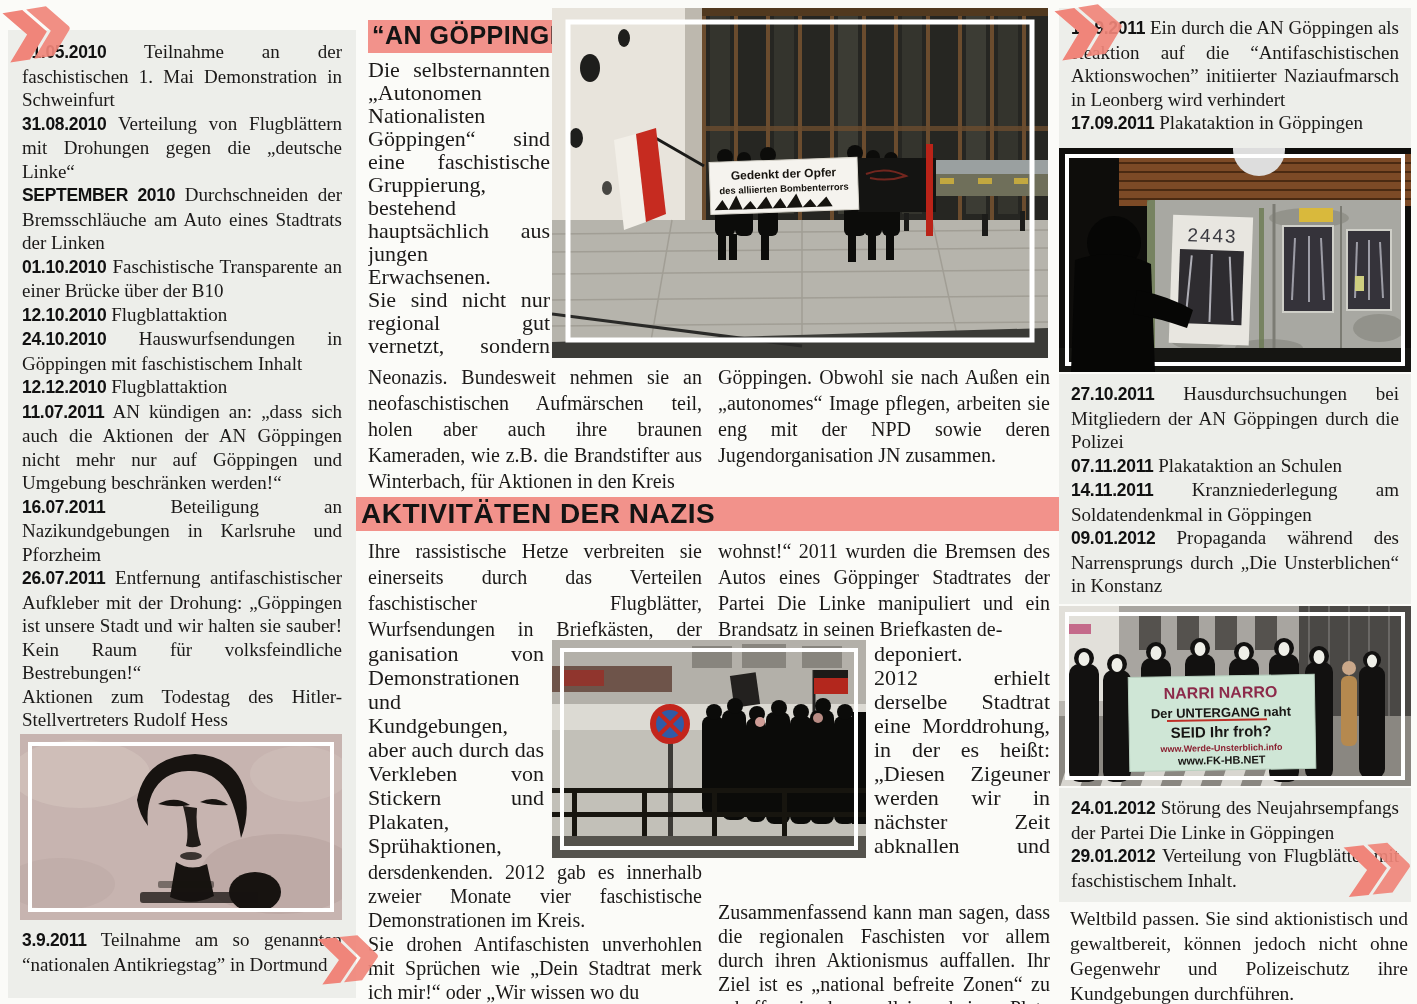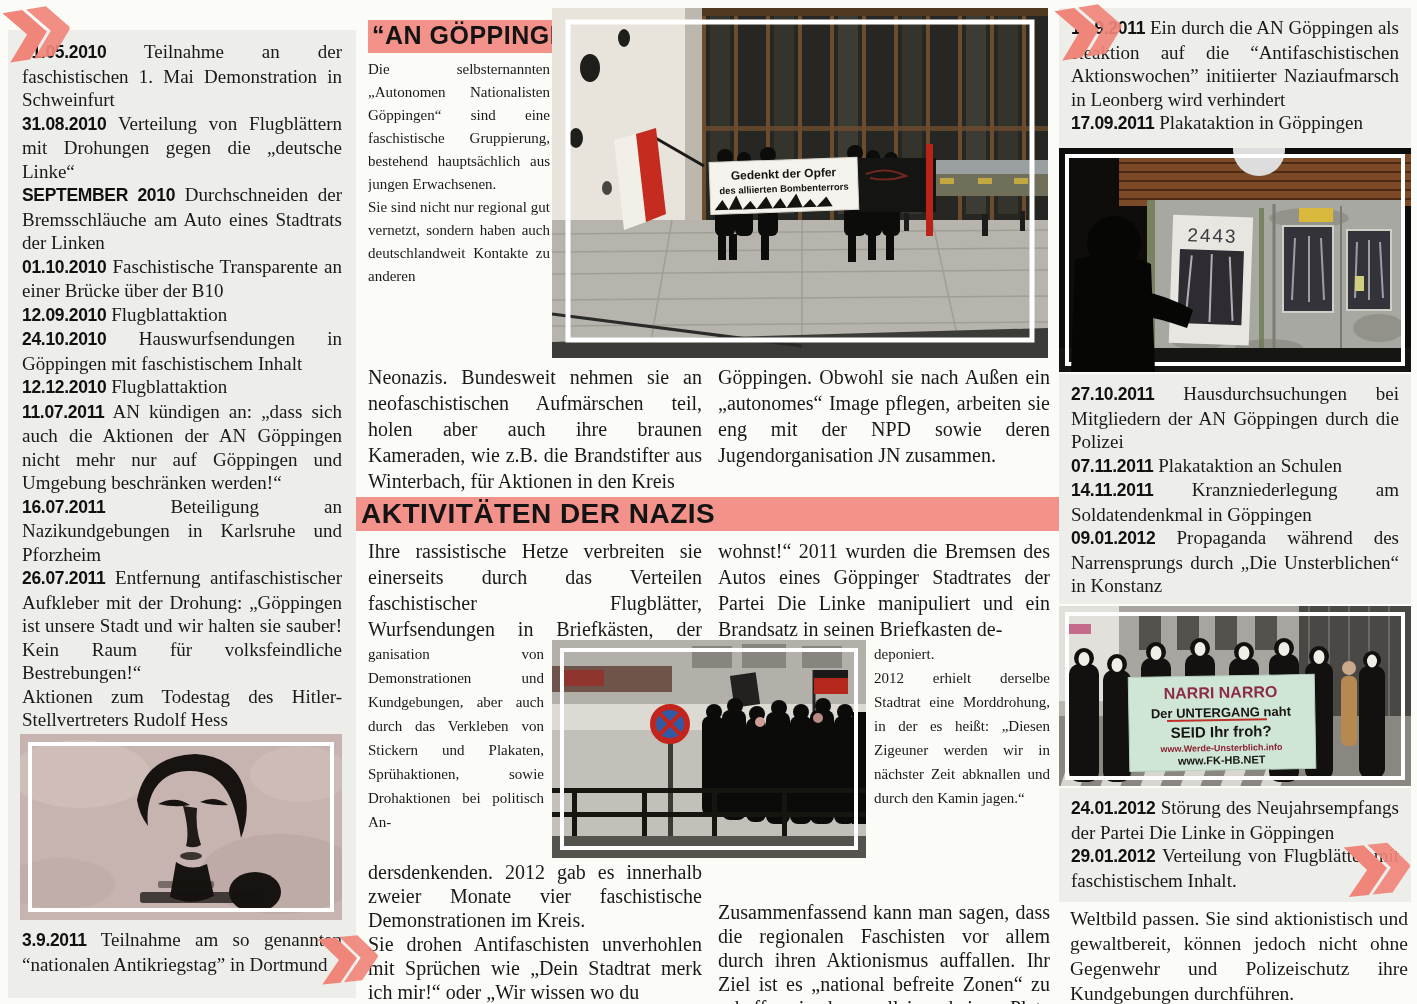--- a/index.html
+++ b/index.html
@@ -3,21 +3,21 @@
 <meta charset="utf-8">
 <style>
   html,body{margin:0;padding:0;background:#e9e9e7;}
   .page{position:relative;width:1417px;height:1004px;background:#fbfbf8;overflow:hidden;
         font-family:"Liberation Serif",serif;color:#1b1918;}
   .block{position:absolute;background:#edeeea;box-sizing:border-box;}
   .txt{text-align:justify;hyphens:auto;-webkit-hyphens:auto;}
   .entry{margin:0;text-align:justify;hyphens:auto;-webkit-hyphens:auto;}
   .side{font-size:19px;line-height:23.5px;}
   .mid{font-size:20px;line-height:26px;}
-  .midnarrow{font-size:15px;line-height:23px;}
+  .midnarrow{font-size:22px;line-height:23px;}
   .tight{line-height:24px;}
   .d{font-family:"Liberation Sans","DejaVu Sans",sans-serif;font-weight:bold;
      font-size:0.92em;letter-spacing:-0.3px;color:#111;}
   .hl{background:#f2928b;color:#141414;font-family:"Liberation Sans","DejaVu Sans",sans-serif;
       font-weight:bold;letter-spacing:0.5px;}
   .h1{position:absolute;left:368px;top:20px;font-size:25px;padding:2px 7px 4px 4px;line-height:27px;}
   .h2{position:absolute;left:356px;top:497px;width:800px;height:34px;font-size:28px;
       line-height:33px;padding-left:5px;box-sizing:border-box;}
   .abs{position:absolute;}
   .photo{position:absolute;line-height:0;}
@@ -29,21 +29,21 @@
 <body>
 
 <div class="page">
 
   <div class="block" style="left:8px;top:30px;width:348px;height:968px;padding:10px 14px;">
     <div style="height:694px;overflow:hidden;" class="side">
       <p class="entry"><b class="d">01.05.2010</b> <span>Teilnahme an der faschistischen 1. Mai Demonstration in Schweinfurt</span></p>
       <p class="entry"><b class="d">31.08.2010</b> <span>Verteilung von Flugblättern mit Drohungen gegen die „deutsche Linke“</span></p>
       <p class="entry"><b class="d">SEPTEMBER 2010</b> <span>Durchschneiden der Bremsschläuche am Auto eines Stadtrats der Linken</span></p>
       <p class="entry"><b class="d">01.10.2010</b> <span>Faschistische Transparente an einer Brücke über der B10</span></p>
-      <p class="entry"><b class="d">12.09.2010</b> <span>Flugblattaktion</span></p>
+      <p class="entry"><b class="d">12.10.2010</b> <span>Flugblattaktion</span></p>
       <p class="entry"><b class="d">24.10.2010</b> <span>Hauswurfsendungen in Göppingen mit faschistischem Inhalt</span></p>
       <p class="entry"><b class="d">12.12.2010</b> <span>Flugblattaktion</span></p>
       <p class="entry"><b class="d">11.07.2011</b> <span>AN kündigen an: „dass sich auch die Aktionen der AN Göppingen nicht mehr nur auf Göppingen und Umgebung beschränken werden!“</span></p>
       <p class="entry"><b class="d">16.07.2011</b> <span>Beteiligung an Nazikundgebungen in Karlsruhe und Pforzheim</span></p>
       <p class="entry"><b class="d">26.07.2011</b> <span>Entfernung antifaschistischer Aufkleber mit der Drohung: „Göppingen ist unsere Stadt und wir halten sie sauber! Kein Raum für volksfeindliche Bestrebungen!“</span></p>
       <p class="entry"> <span>Aktionen zum Todestag des Hitler-Stellvertreters Rudolf Hess</span></p>
     </div>
 
     <div class="photo" style="left:12px;top:704px;">
       <svg width="322" height="186" viewBox="0 0 322 186">

